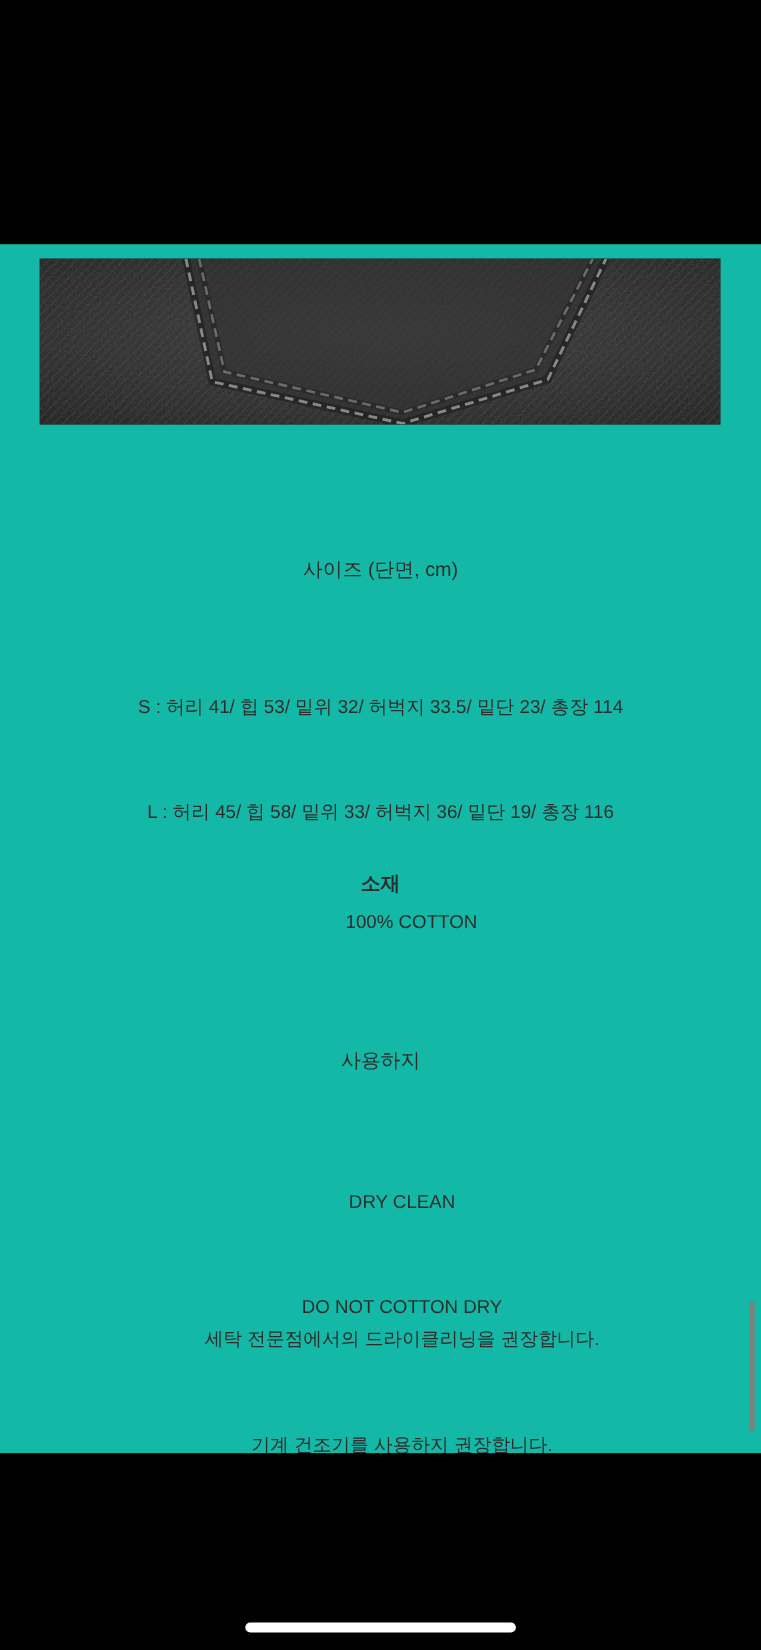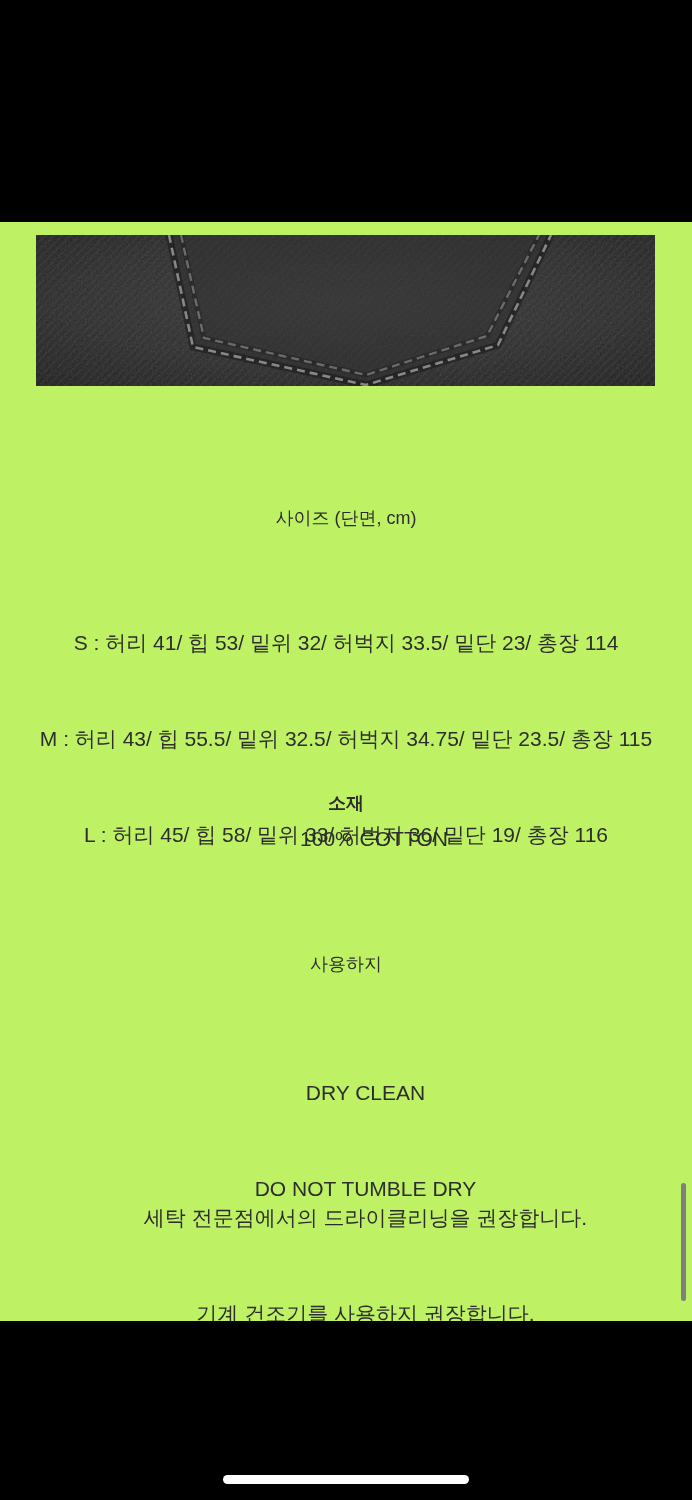--- a/index.html
+++ b/index.html
@@ -1,36 +1,36 @@
 <!DOCTYPE html>
 <html><head>
 <meta charset="utf-8">
 <style>
   html,body{margin:0;padding:0;background:#000;}
   .screen{
     position:relative;width:692px;height:1500px;margin:0 auto;
-    background:#bef264;overflow:hidden;
+    background:#14b8a6;overflow:hidden;
     font-family:"Liberation Sans","DejaVu Sans",sans-serif;
     color:#2d2d2d;
   }
   .letterbox{position:absolute;left:0;width:692px;background:#000;}
   .letterbox.top{top:0;height:222px;}
   .letterbox.bottom{top:1321px;height:179px;}
   .home-indicator{
     position:absolute;left:223px;top:1475px;width:246px;height:9px;
     border-radius:5px;background:#ffffff;
   }
   .product-image{
     position:absolute;left:36px;top:235px;width:619px;height:151px;
     overflow:hidden;background:#262626;
   }
   .product-image svg{display:block;}
   .txt{position:absolute;left:0;width:692px;text-align:center;white-space:pre;}
   .section-title{font-size:18px;line-height:24px;}
-  .body-line{font-size:21px;line-height:32px;}
+  .body-line{font-size:17px;line-height:32px;}
   .size-rows{top:563px;}
   .size-rows div{white-space:nowrap;}
   .size-title{top:506px;}
   .material-title{top:791px;font-weight:bold;}
   .material-value{top:823px;margin-left:28px;}
   .care-title{top:952px;}
   .care-en{top:1013px;}
   .care-ko{top:1138px;}
   .care-en div,.care-ko div{white-space:nowrap;padding-left:39px;}
   .scrollbar-thumb{
@@ -72,31 +72,30 @@
 
       <path d="M133,0 L157,112 L330,150 L462,110 L515,0" fill="none" stroke="#9a9a9a" stroke-width="2.6" stroke-dasharray="8 5" opacity="0.85"></path>
 
       <path d="M145,0 L168,103 L330,140 L451,101 L503,0" fill="none" stroke="#868686" stroke-width="2.4" stroke-dasharray="8 5" opacity="0.7"></path>
     </svg>
   </div>
 
   <div class="txt section-title size-title">사이즈 (단면, cm)</div>
   <div class="txt body-line size-rows">
     <div>S : 허리 41/ 힙 53/ 밑위 32/ 허벅지 33.5/ 밑단 23/ 총장 114</div>
-    <div>M : 허리 43/ 힙 55.5/ 밑위 32.5/ 허벅지 34.75/ 밑단 23.5/ 총장 115</div>
     <div>L : 허리 45/ 힙 58/ 밑위 33/ 허벅지 36/ 밑단 19/ 총장 116</div>
   </div>
 
   <div class="txt section-title material-title">소재</div>
   <div class="txt body-line material-value">100% COTTON</div>
 
   <div class="txt section-title care-title">사용하지</div>
   <div class="txt body-line care-en">
     <div>DRY CLEAN</div>
-    <div>DO NOT TUMBLE DRY</div>
+    <div>DO NOT COTTON DRY</div>
   </div>
   <div class="txt body-line care-ko">
     <div>세탁 전문점에서의 드라이클리닝을 권장합니다.</div>
     <div>기계 건조기를 사용하지 권장합니다.</div>
     <div>액체 중성세제를 사용하고 표백제나 형광제 등이 들어 있는 세제는 사용하지</div>
     <div>마십시오.</div>
   </div>
 
   <div class="scrollbar-thumb"></div>
 

